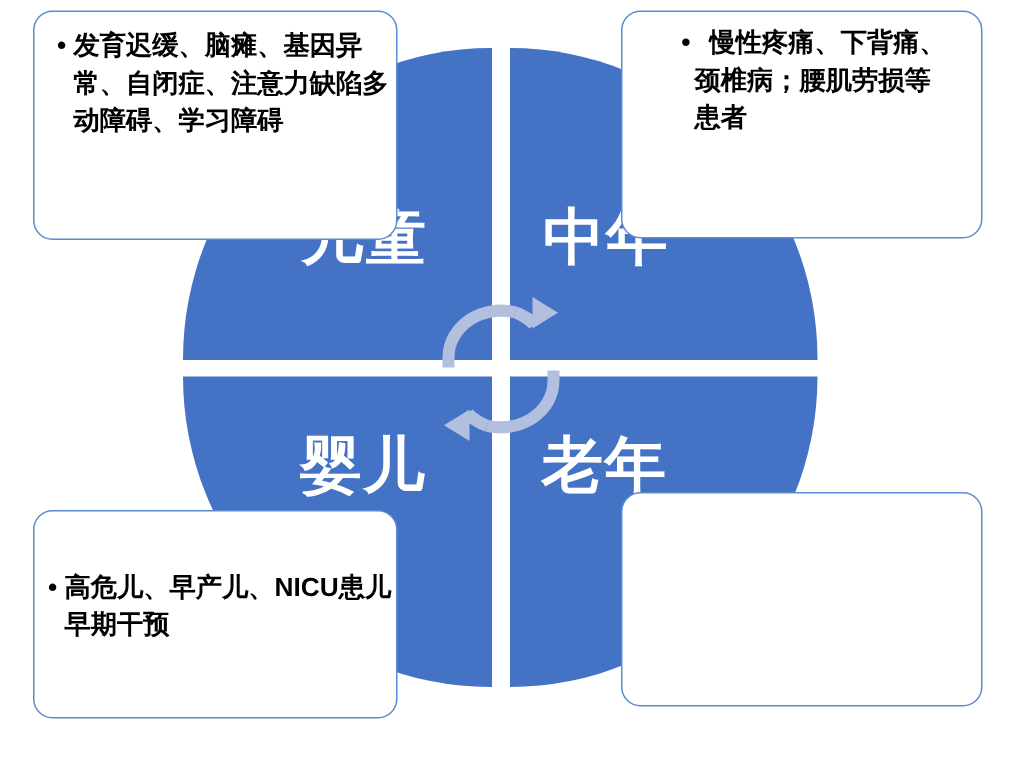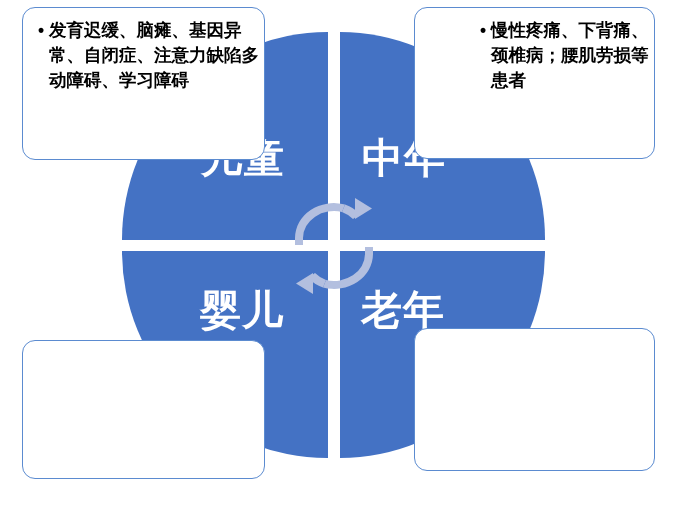--- a/index.html
+++ b/index.html
@@ -91,21 +91,21 @@
     line-height: 1.42;
     white-space: pre-line;
     text-indent: -11px;
     padding-left: 11px;
   }
 
   .box-tl { left: 22px;  top: 7px;   width: 243px; height: 153px; }
   .txt-tl { left: 38px;  top: 18px;  width: 215px; }
 
   .box-tr { left: 414px; top: 7px;   width: 241px; height: 152px; }
-  .txt-tr { left: 480px; top: 18px;  width: 170px; }
+  .txt-tr { left: 452px; top: 18px;  width: 170px; font-family: Liberation Mono, monospace; }
 
   .box-bl { left: 22px;  top: 340px; width: 243px; height: 139px; }
   .txt-bl { left: 32px;  top: 379px; width: 218px; }
 
   .box-br { left: 414px; top: 328px; width: 241px; height: 143px; }
   .txt-br { left: 480px; top: 377px; width: 172px; }
 </style>
 </head>
 <body>
 
@@ -138,16 +138,17 @@
     </g>
   </svg>
 
   <div class="callout box-tl"></div>
   <div class="callout-text txt-tl">• 发育迟缓、脑瘫、基因异常、自闭症、注意力缺陷多动障碍、学习障碍</div>
 
   <div class="callout box-tr"></div>
   <div class="callout-text txt-tr">• 慢性疼痛、下背痛、颈椎病；腰肌劳损等患者</div>
 
   <div class="callout box-bl"></div>
+  <div class="callout-text txt-bl">• 高危儿、早产儿、NICU患儿早期干预</div>
 
   <div class="callout box-br"></div>
 
 </div>
 
 </body></html>

